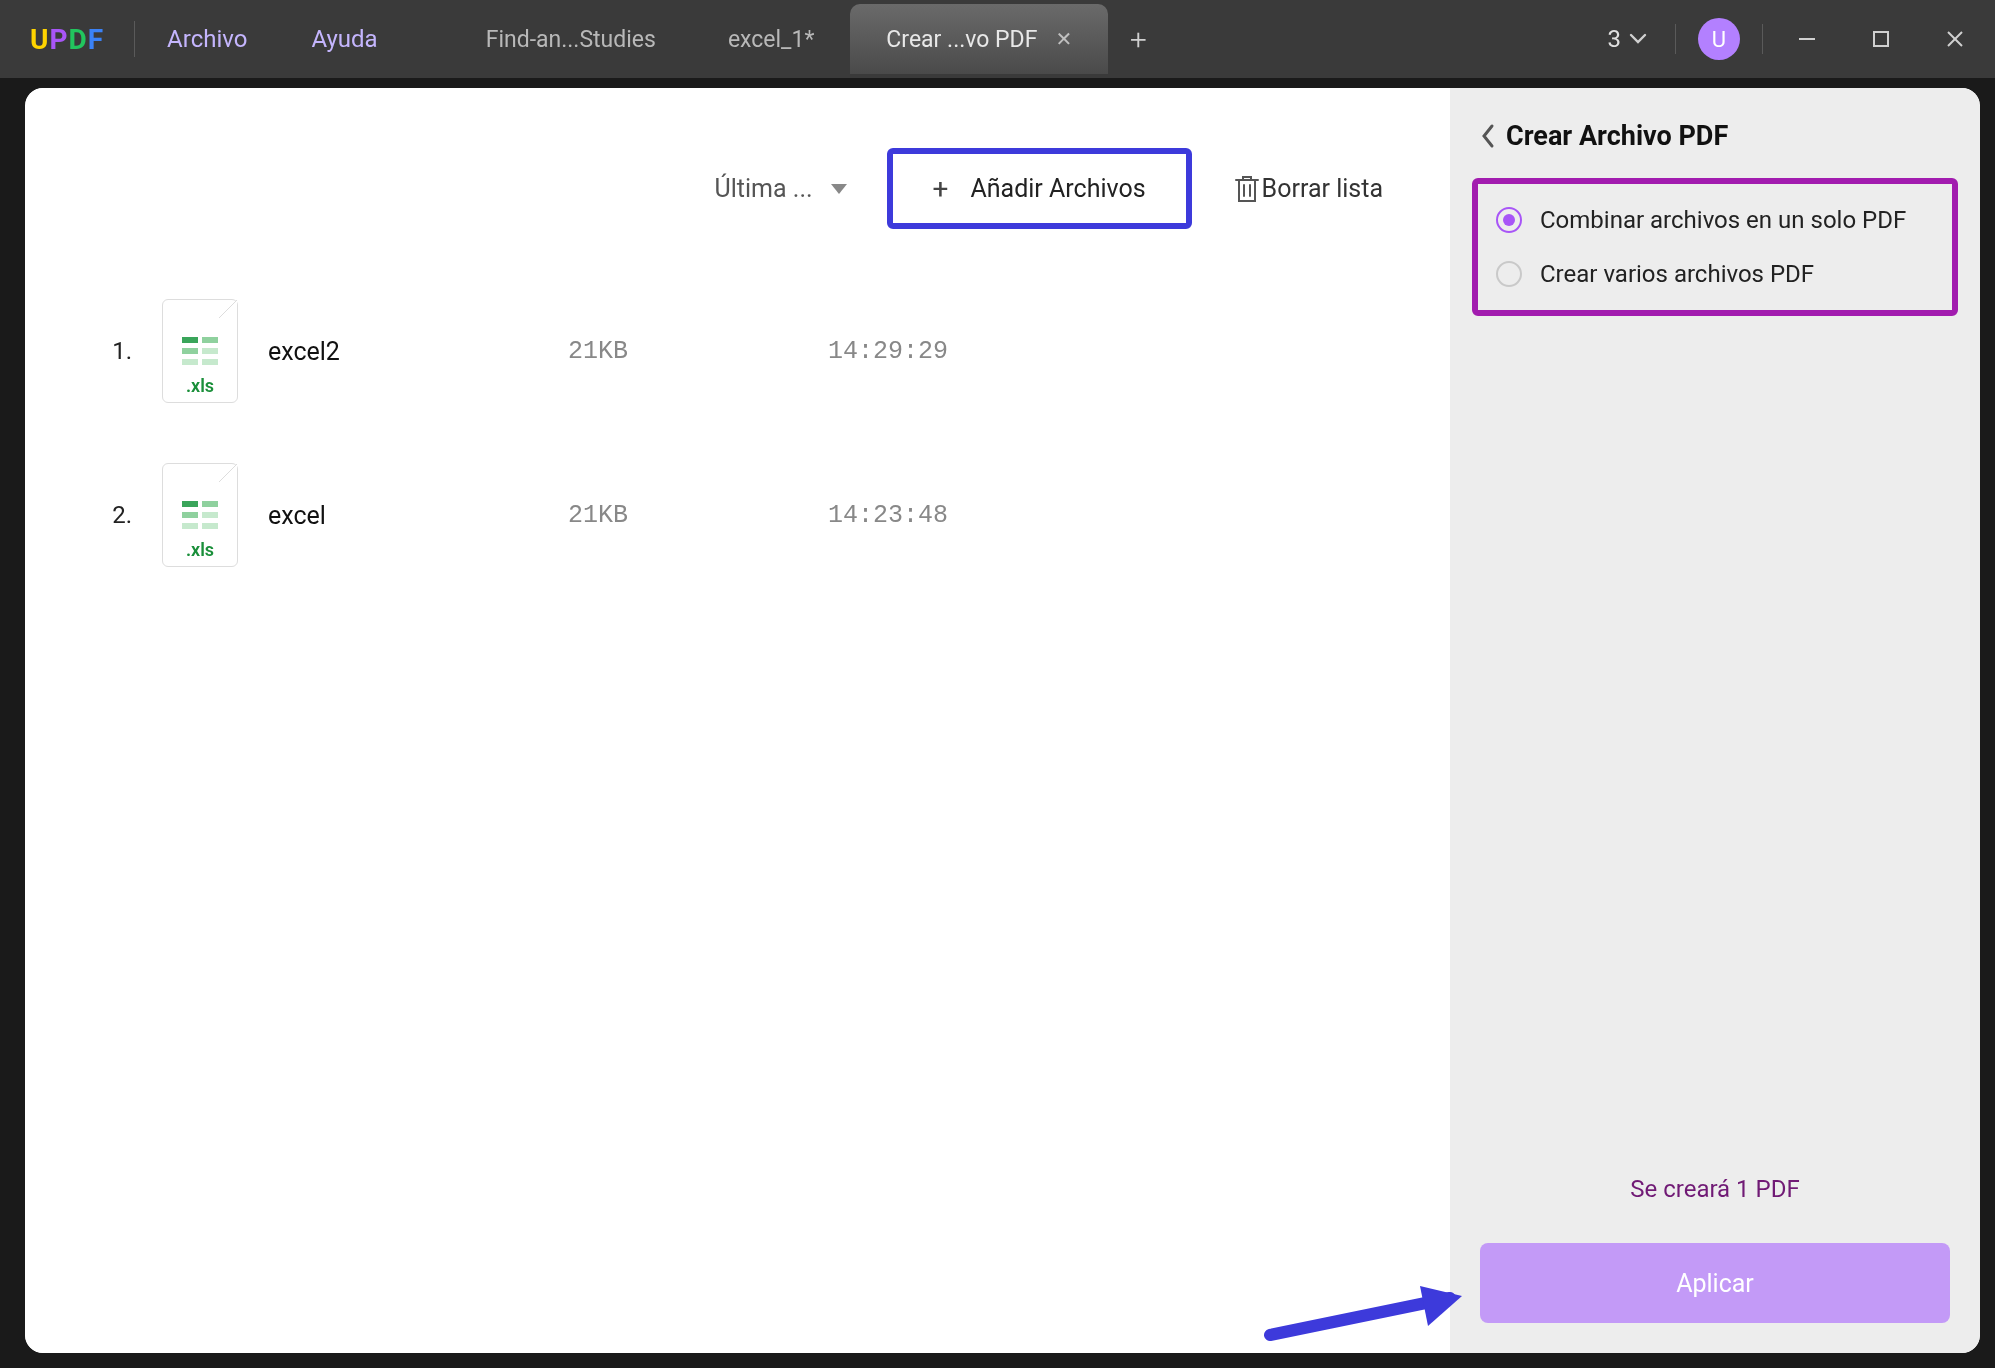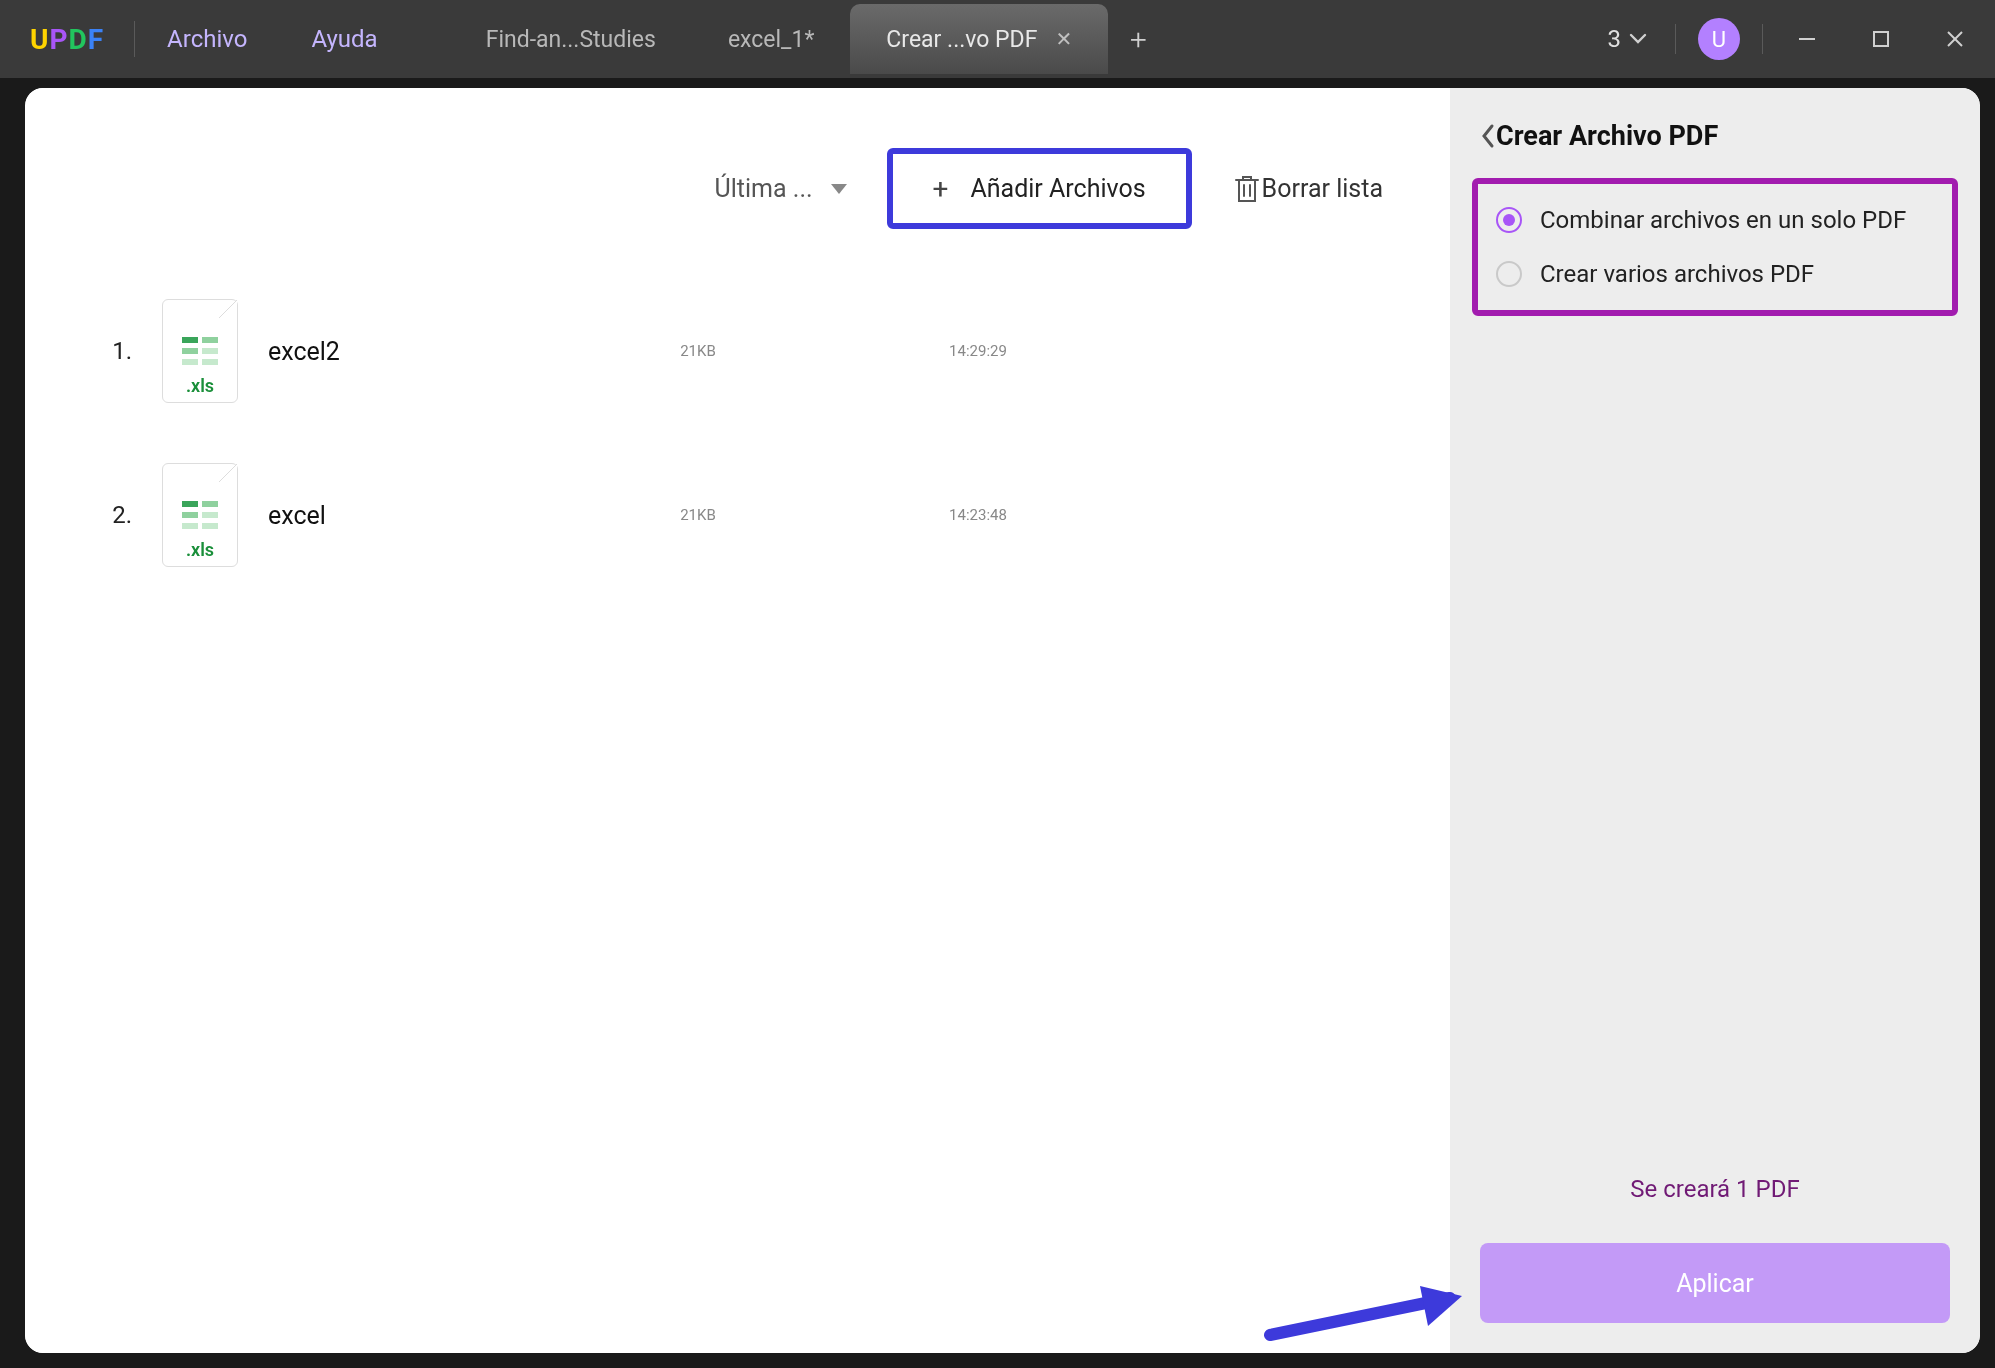--- a/index.html
+++ b/index.html
@@ -230,26 +230,26 @@
   color: #1a8f3a;
   font-weight: 600;
 }
 .file-meta {
   flex: 1;
   display: grid;
   grid-template-columns: 300px 260px 300px;
   align-items: center;
 }
 .file-name { font-size: 25px; color: #111; }
-.file-size, .file-time { font-size: 15px; color: #888; text-align: center; }
+.file-size, .file-time { font-size: 25px; color: #888; text-align: left; font-family: Liberation Mono, monospace; }
 
 .panel-header {
   display: flex;
   align-items: center;
-  gap: 0;
+  gap: 10px;
   padding: 32px 30px 26px 30px;
 }
 .panel-header .back { cursor: pointer; }
 .panel-title { font-size: 27px; font-weight: 700; color: #111; }
 
 .option-box {
   margin: 0 22px;
   border: 6px solid #a21caf;
   border-radius: 6px;
   padding: 22px 18px;

